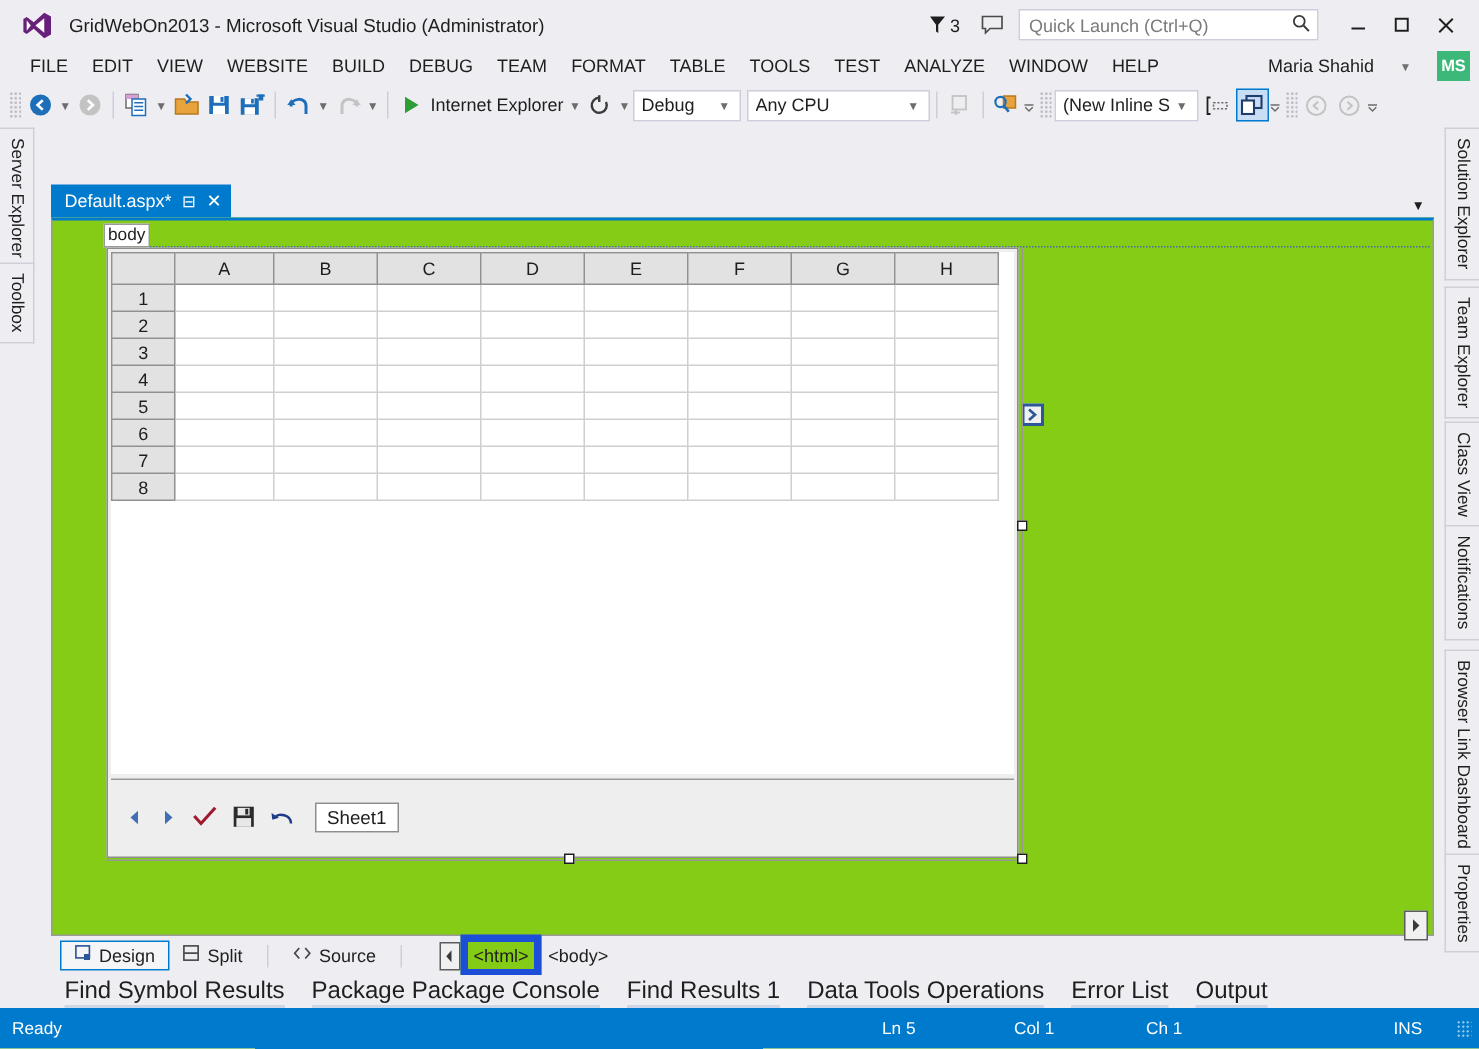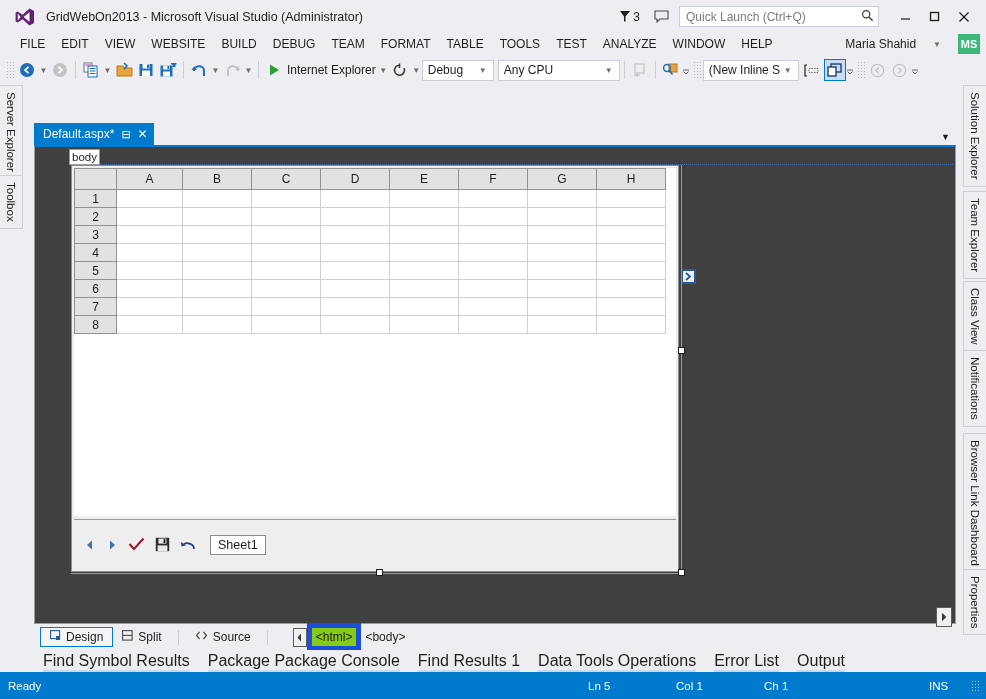--- a/index.html
+++ b/index.html
@@ -100,21 +100,21 @@
     background:#007acc; color:#fff; height:22px; display:flex; align-items:center;
     padding:0 6px 0 9px; font-size:12px; gap:7px; margin-left:6px;
   }
   #doc-tab .pin { font-size:11px; }
   #doc-tab .xclose { font-size:12px; }
   #tab-overflow { position:absolute; right:6px; bottom:3px; font-size:9px; color:#1e1e1e; }
 
   
   #designer {
     position:absolute; left:6px; right:0px; top:22px; bottom:48px;
-    background:#404040; border:1px solid #9a9a9a; border-top:2px solid #007acc;
+    background:#84cc16; border:1px solid #9a9a9a; border-top:2px solid #007acc;
     overflow:hidden;
   }
   
   #body-tag {
     position:absolute; left:34px; top:2px;
     border:1px solid #9a9a9a; background:#fff; font-size:11.5px;
     padding:0px 2px; line-height:14px; z-index:5;
   }
   #body-dotted {
     position:absolute; left:34px; right:2px; top:17px; height:0;

